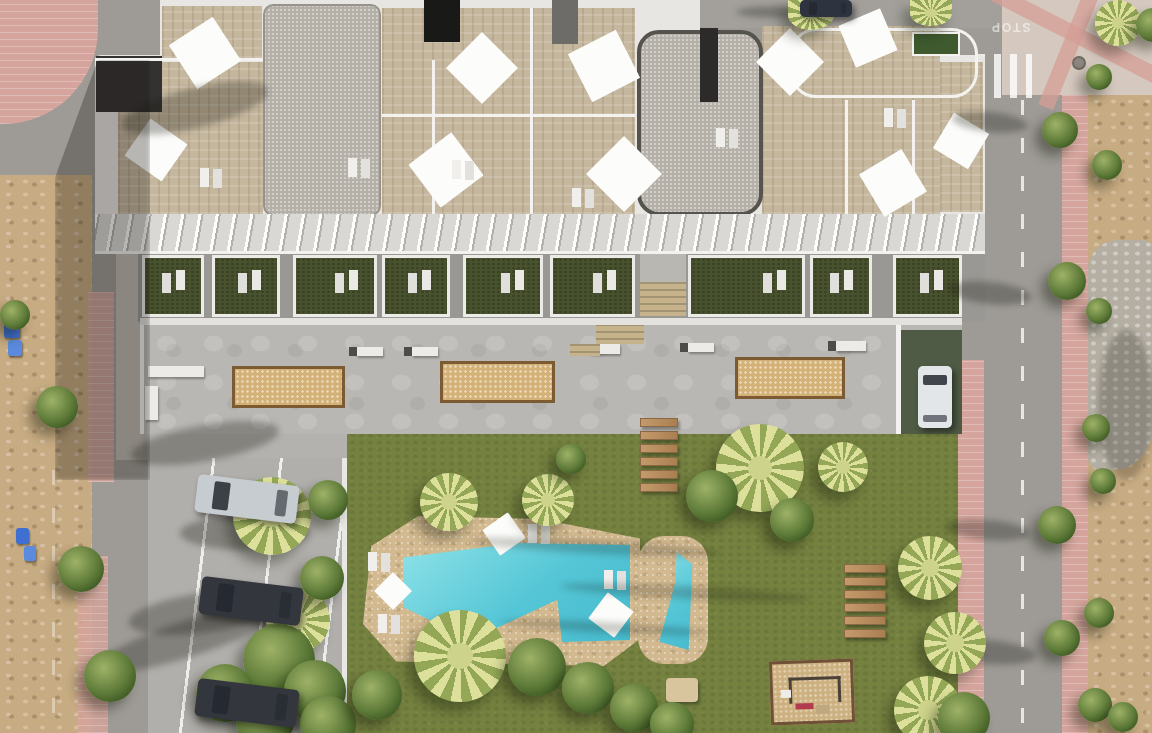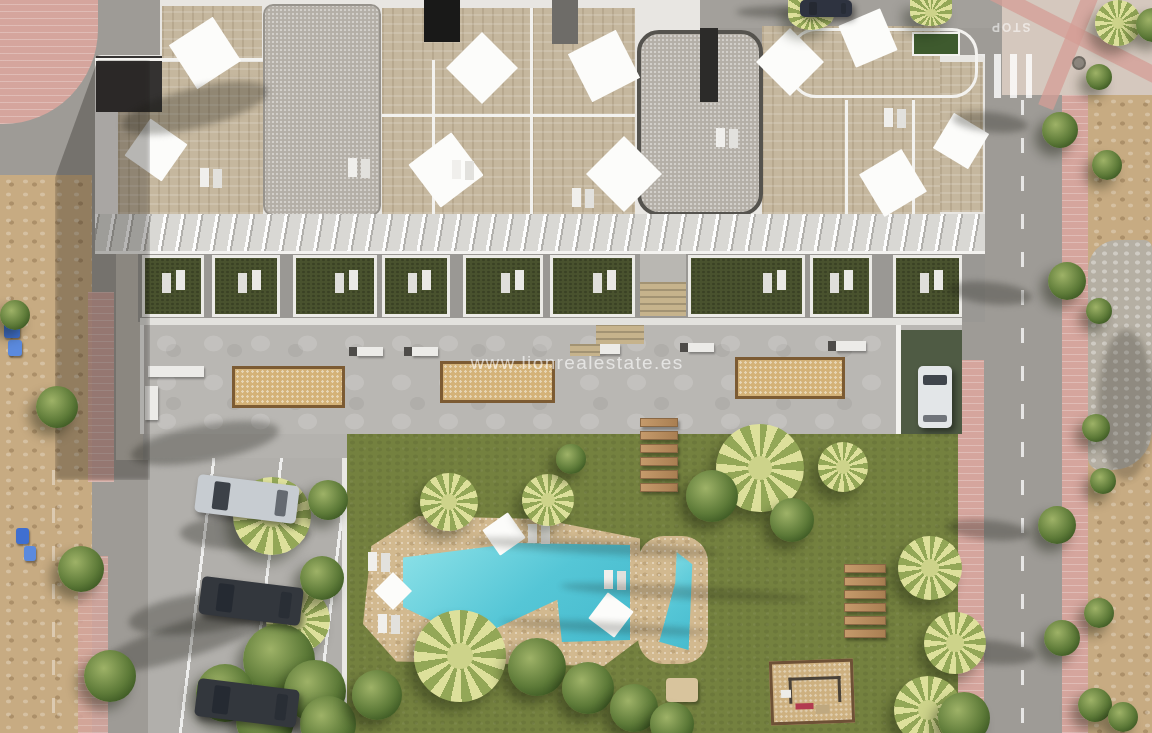--- a/index.html
+++ b/index.html
@@ -310,15 +310,14 @@
   <div class="bush" style="left:84px;top:650px;width:52px;height:52px;"></div>
   <div class="bush" style="left:0;top:300px;width:30px;height:30px;"></div>
   <div class="palm" style="left:788px;top:0;width:46px;height:30px;border-radius:0 0 50% 50%;"></div>
   <div class="palm" style="left:910px;top:0;width:42px;height:26px;border-radius:0 0 50% 50%;"></div>
 
   <div class="car h" style="left:196px;top:480px;width:102px;height:38px;transform:rotate(7deg);background:var(--car_silver);"></div>
   <div class="car h" style="left:200px;top:582px;width:102px;height:38px;transform:rotate(7deg);background:var(--car_dark);"></div>
   <div class="car h" style="left:196px;top:684px;width:102px;height:38px;transform:rotate(7deg);background:var(--car_dark);"></div>
   <div class="car h" style="left:800px;top:0;width:52px;height:17px;background:#2e3340;"></div>
 
-  <div id="watermark" style="left:417px;top:352px;width:320px;">www.lionrealestate.es</div>
 
 </div>
 
 </body></html>

